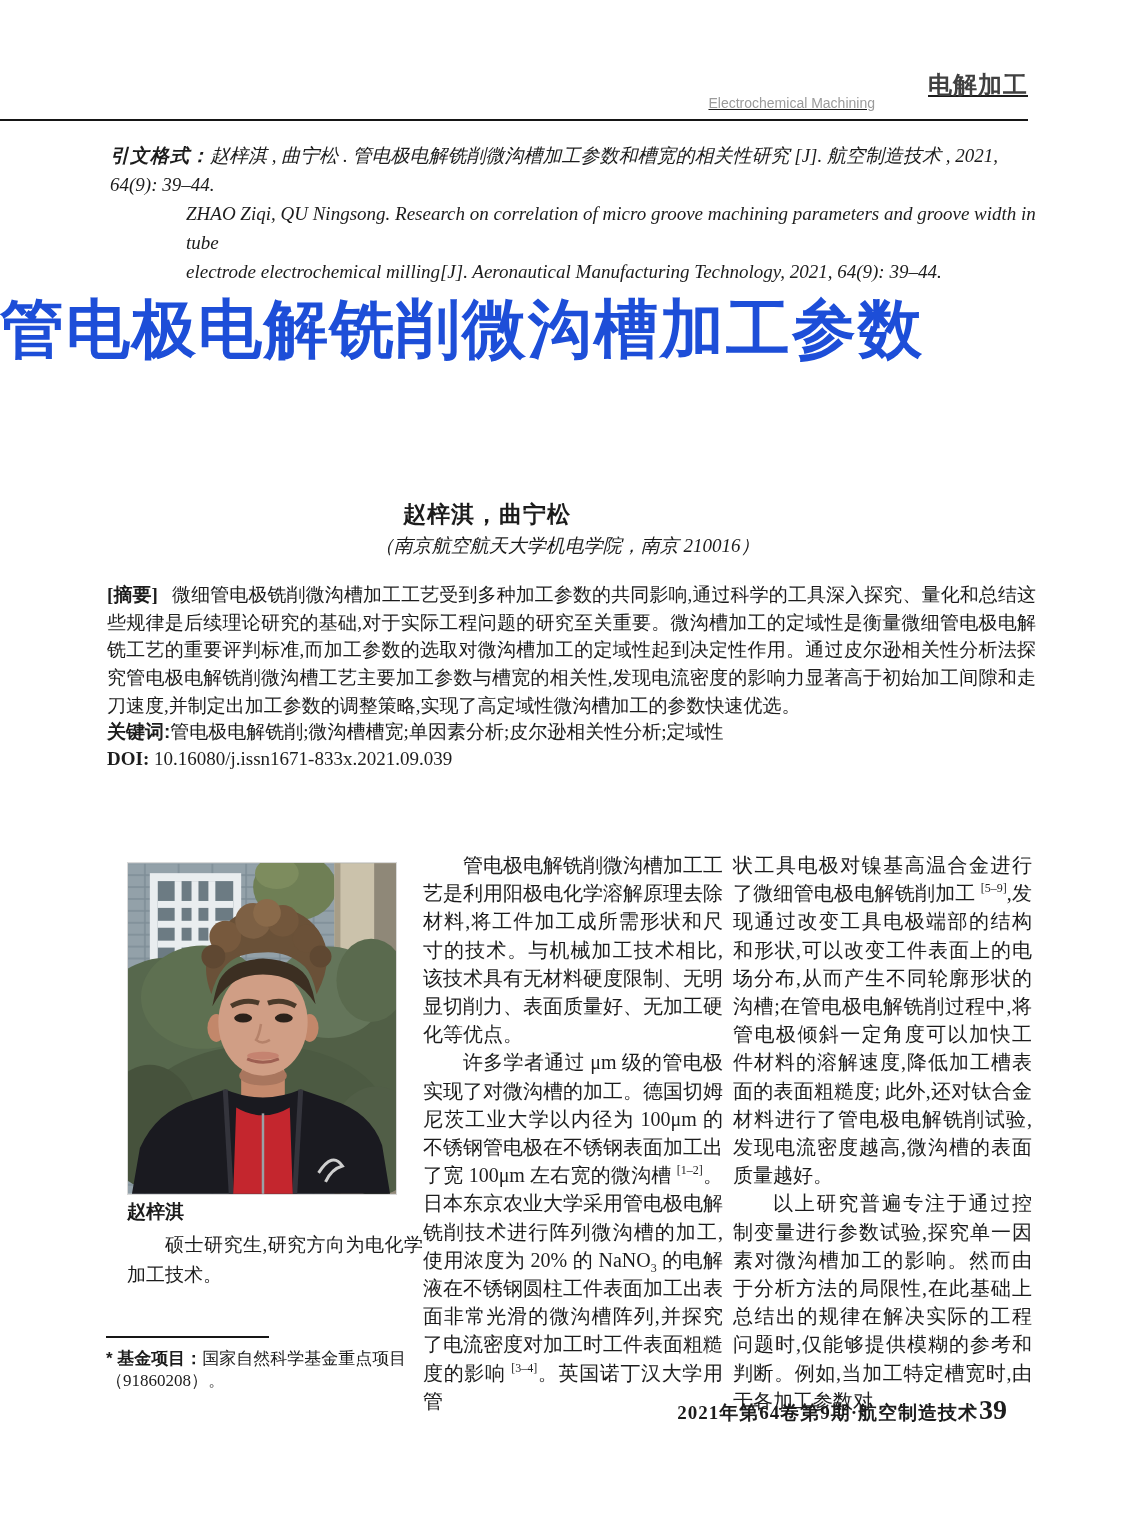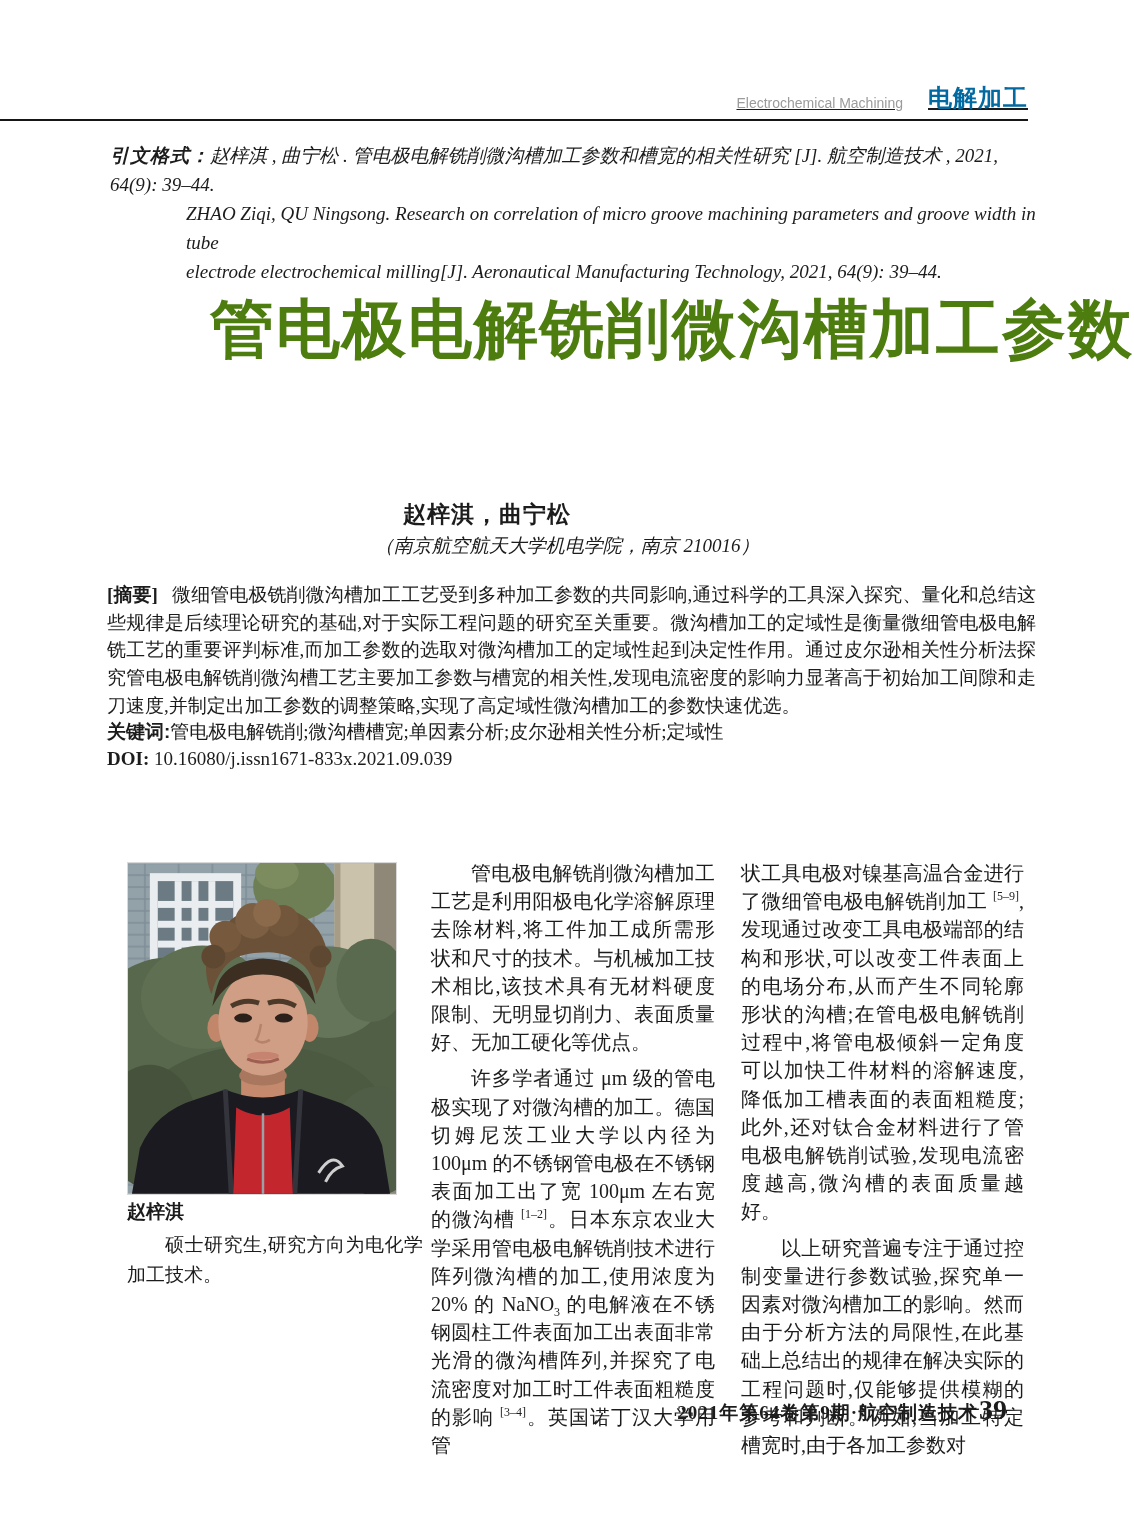--- a/index.html
+++ b/index.html
@@ -8,44 +8,44 @@
     font-family:"Liberation Serif","DejaVu Serif",serif; color:#1c1c1c;
     overflow:hidden;
   }
   
   .hdr{
     position:absolute; left:0; top:0; width:1028px; height:121px;
     box-sizing:border-box; border-bottom:2px solid #161616;
     display:flex; justify-content:flex-end; align-items:flex-end; gap:25px;text-decoration:underline;
   }
   .hdr-en{font-family:"Liberation Sans","DejaVu Sans",sans-serif; font-size:14px; color:#9b9b9b; padding-bottom:8px;}
-  .hdr-zh{font-family:"Liberation Sans","DejaVu Sans",sans-serif; font-size:24px; font-weight:900; color:#0369a1; padding-bottom:5px; letter-spacing:1px;}
+  .hdr-zh{font-family:"Liberation Sans","DejaVu Sans",sans-serif; font-size:24px; font-weight:900; color:#404040; padding-bottom:18px; letter-spacing:1px;margin-left:28px;}
   
   .cite{position:absolute; left:110px; top:141px; width:930px; font-size:19px; line-height:29px; font-style:italic;}
   .cite .lbl{font-weight:bold; letter-spacing:1px;text-align:center;}
   .cite .en{margin-left:76px;}
   
-  .title{position:absolute; left:0; top:282px; width:1134px; text-align:right;
-         font-size:64px; font-weight:900; line-height:96px; letter-spacing:2px; color:#4d7c0f;}
+  .title{position:absolute; left:0; top:282px; width:1134px; text-align:left;
+         font-size:64px; font-weight:900; line-height:96px; letter-spacing:2px; color:#1d4ed8;}
   .title sup{font-size:32px; vertical-align:38px;}
   .authors{position:absolute; left:0; top:499px; width:974px; text-align:center;
            font-family:"Liberation Sans","DejaVu Sans",sans-serif; font-size:23px; font-weight:bold; letter-spacing:1px;}
   .affil{position:absolute; left:0; top:533px; width:1134px; text-align:center; font-size:19px; font-style:italic;}
   
   .abs{position:absolute; left:107px; top:581px; width:929px; font-size:19px; line-height:27.7px; text-align:justify;}
   .abs .lbl{font-weight:bold; font-style:normal; margin-right:14px;}
   .kw{position:absolute; left:107px; top:719px; width:929px; font-size:19px;}
   .kw .lbl{font-family:"Liberation Sans","DejaVu Sans",sans-serif; font-weight:bold;}
   .doi{position:absolute; left:107px; top:748px; width:929px; font-size:19px;}
   .doi .lbl{font-weight:bold;}
   
   .bodycol{position:absolute; top:851px; font-size:20px; line-height:28.2px; text-align:justify; text-justify:inter-ideograph;}
   .colA{left:423px; width:300px;}
   .colB{left:733px; width:299px;}
-  .bodycol p{margin:8px;}
+  .bodycol p{margin:0;}
   .bodycol p.ind{text-indent:2em;}
   .bodycol sup{font-size:60%; line-height:0;}
   .bodycol sub{font-size:60%; line-height:0;}
   
   .photo{position:absolute; left:127px; top:862px; width:270px; height:333px; border:1px solid #d9d9d9; box-sizing:border-box; overflow:hidden;}
   .photo svg{display:block;}
   .bio{position:absolute; left:127px; top:1199px; width:296px;}
   .bio .name{display:block; font-family:"Liberation Sans","DejaVu Sans",sans-serif; font-size:19px; font-weight:bold; margin-bottom:5px;}
   .bio p{margin:0; font-size:19px; line-height:30px; text-indent:2em; text-align:justify;}
   .fnote{position:absolute; left:106px; top:1336px; width:302px; font-size:17px; line-height:22px; text-align:justify;}
@@ -160,20 +160,25 @@
         <path d="M120,197 q16,7 32,0" stroke="#9e5f52" stroke-width="3" fill="none"></path>
       </g>
     </svg>
   </div>
 
   <div class="bio">
     <span class="name">赵梓淇</span>
     <p>硕士研究生,研究方向为电化学加工技术。</p>
   </div>
 
+  <div class="fnote">
+    <div class="rule"></div>
+    <span class="lbl">* 基金项目：</span><span>国家自然科学基金重点项目</span>
+    <span class="l2">（91860208）。</span>
+  </div>
 
   <div class="bodycol colA">
       <p class="ind"><span>管电极电解铣削微沟槽加工工艺是利用阳极电化学溶解原理去除材料,将工件加工成所需形状和尺寸的技术。与机械加工技术相比,该技术具有无材料硬度限制、无明显切削力、表面质量好、无加工硬化等优点。</span></p>
       <p class="ind"><span>许多学者通过 μm 级的管电极实现了对微沟槽的加工。德国切姆尼茨工业大学以内径为 100μm 的不锈钢管电极在不锈钢表面加工出了宽 100μm 左右宽的微沟槽 </span><sup>[1–2]</sup><span>。日本东京农业大学采用管电极电解铣削技术进行阵列微沟槽的加工,使用浓度为 20% 的 NaNO</span><sub>3</sub><span> 的电解液在不锈钢圆柱工件表面加工出表面非常光滑的微沟槽阵列,并探究了电流密度对加工时工件表面粗糙度的影响 </span><sup>[3–4]</sup><span>。英国诺丁汉大学用管</span></p>
     </div>
   <div class="bodycol colB">
       <p><span>状工具电极对镍基高温合金进行了微细管电极电解铣削加工 </span><sup>[5–9]</sup><span>,发现通过改变工具电极端部的结构和形状,可以改变工件表面上的电场分布,从而产生不同轮廓形状的沟槽;在管电极电解铣削过程中,将管电极倾斜一定角度可以加快工件材料的溶解速度,降低加工槽表面的表面粗糙度; 此外,还对钛合金材料进行了管电极电解铣削试验,发现电流密度越高,微沟槽的表面质量越好。</span></p>
       <p class="ind"><span>以上研究普遍专注于通过控制变量进行参数试验,探究单一因素对微沟槽加工的影响。然而由于分析方法的局限性,在此基础上总结出的规律在解决实际的工程问题时,仅能够提供模糊的参考和判断。例如,当加工特定槽宽时,由于各加工参数对</span></p>
     </div>
 

